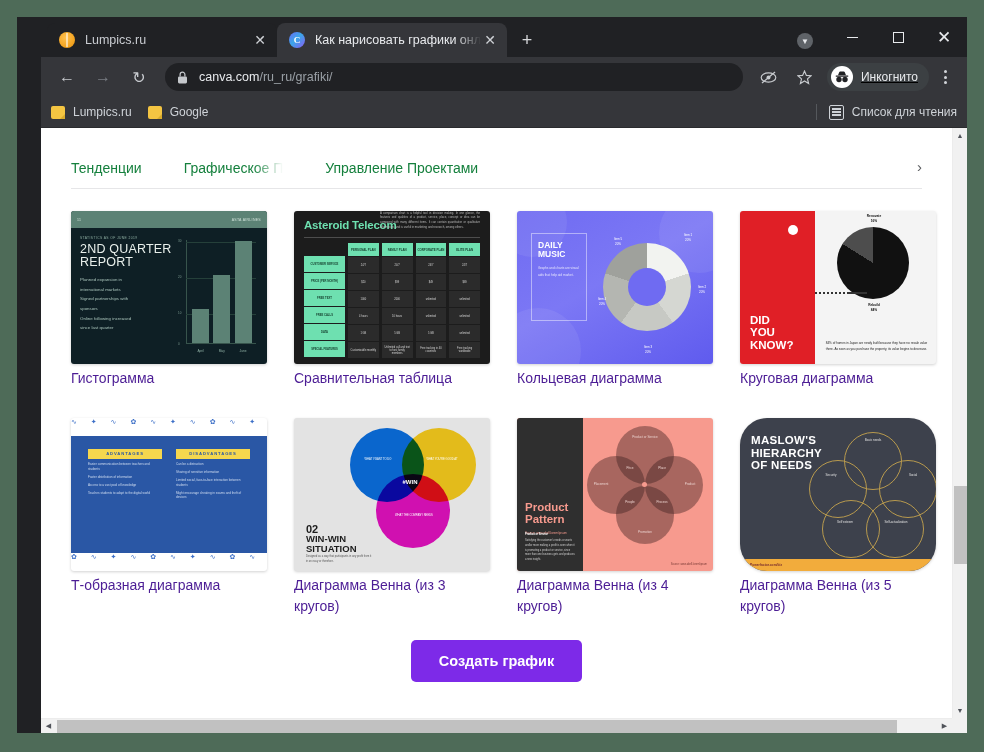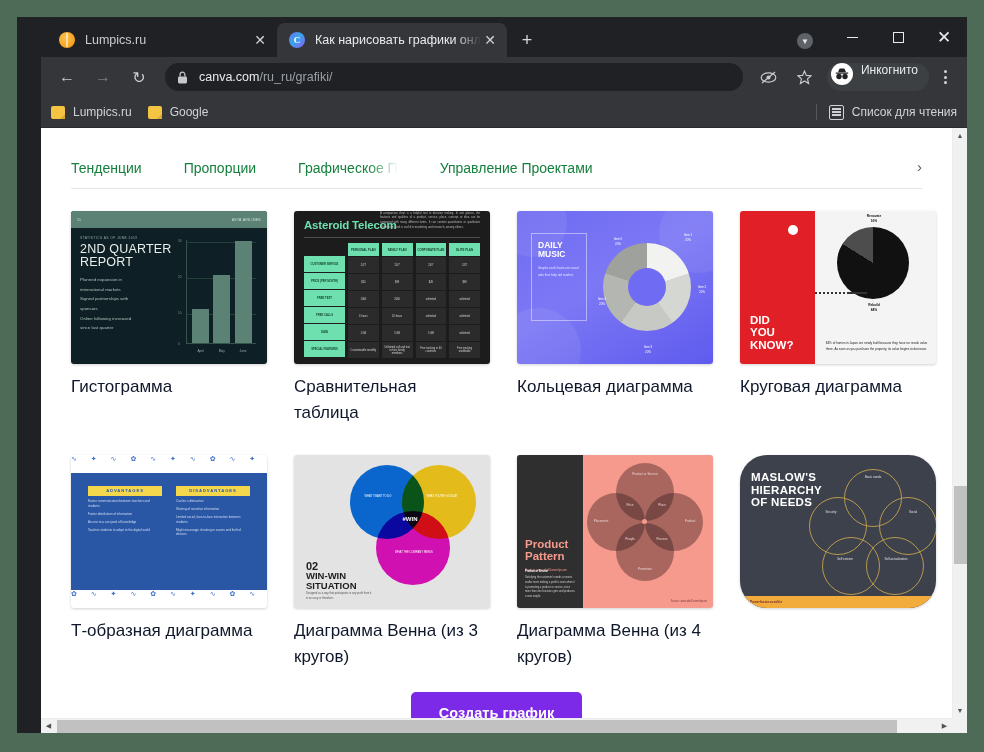--- a/index.html
+++ b/index.html
@@ -109,22 +109,23 @@
     border-radius: 14px; margin: 0 8px;
     display: flex; align-items: center; padding: 0 12px;
     overflow: hidden;
   }
   .lockicon { margin-right: 11px; flex: none; display:flex; }
   .urltext { font-size: 12.5px; color: #9aa0a6; white-space: nowrap; }
   .urltext b { color: #e8eaed; font-weight: normal; }
   .tb-right { display: flex; align-items: center; }
   .incognito {
     height: 28px; background: #3c4043; border-radius: 14px;
-    display: flex; align-items: flex-start; padding: 0 11px 0 4px;
+    display: flex; align-items: center; padding: 0 11px 0 4px;
     margin-left: 4px;
+    text-decoration: underline;
   }
   .incog-ava {
     width: 22px; height: 22px; border-radius: 50%;
     background: #fff; margin-right: 8px; flex:none;
     display:flex; align-items:center; justify-content:center;
   }
   .incog-label { color: #e8eaed; font-size: 12px; white-space: nowrap; }
   .kebab {
     width: 28px; height: 30px; margin-left: 2px;
     display: flex; flex-direction: column; align-items: center;
@@ -217,21 +218,21 @@
     column-gap: 27px; row-gap: 0; margin-top: 22px;
   }
   .card { }
   .thumb {
     width: 196px; height: 153px; border-radius: 3px;
     overflow: hidden; position: relative;
     box-shadow: 0 1px 3px rgba(0,0,0,.18);
     background: #fff;
   }
   .card-label {
-    font-size: 17px; color: #0f172a; margin-top: 10px;
+    font-size: 14px; color: #4c1d95; margin-top: 4px;
     line-height: 1.55; max-width: 190px;
   }
   .row2 { margin-top: 28px; }
   .cta-wrap { display: flex; justify-content: center; margin-top: 22px; padding-bottom: 14px; }
   .cta {
     background: #7d2ae8; color: #fff; font-size: 14.5px; font-weight: bold;
     border: none; border-radius: 5px; padding: 13px 28px;
   }
   
   .t1 { background: #0e1f25; }
@@ -449,21 +450,20 @@
         <span class="bm-label">Список для чтения</span>
       </div>
     </div>
 
     <div class="viewport">
       <div class="page">
         <div class="content">
 
           <div class="tabs-row">
             <div class="ctab">Тенденции</div>
-            <div class="ctab">Пропорции</div>
             <div class="ctab clipped">Графическое П</div>
             <div class="ctab">Управление Проектами</div>
             <span class="tabs-chev">›</span>
           </div>
 
           <div class="grid">
 
             <div class="card">
               <div class="thumb t1">
                 <div class="topbar">
@@ -688,20 +688,21 @@
                 <span class="c" style="left:69px;top:42px"></span>
                 <span class="lbl" style="left:118px;top:20px;width:30px">Basic needs</span>
                 <span class="lbl" style="left:76px;top:55px;width:30px">Security</span>
                 <span class="lbl" style="left:158px;top:55px;width:30px">Social</span>
                 <span class="lbl" style="left:90px;top:102px;width:30px">Self esteem</span>
                 <span class="lbl" style="left:138px;top:102px;width:36px">Self-actualization</span>
                 <span class="foot">
                     <span>Powerfactor.com/biz</span>
                   </span>
               </div>
+              <div class="card-label">Диаграмма Венна (из 5 кругов)</div>
             </div>
           </div>
 
           <div class="cta-wrap">
             <button class="cta">Создать график</button>
           </div>
         </div>
       </div>
 
       <div class="vscroll">

